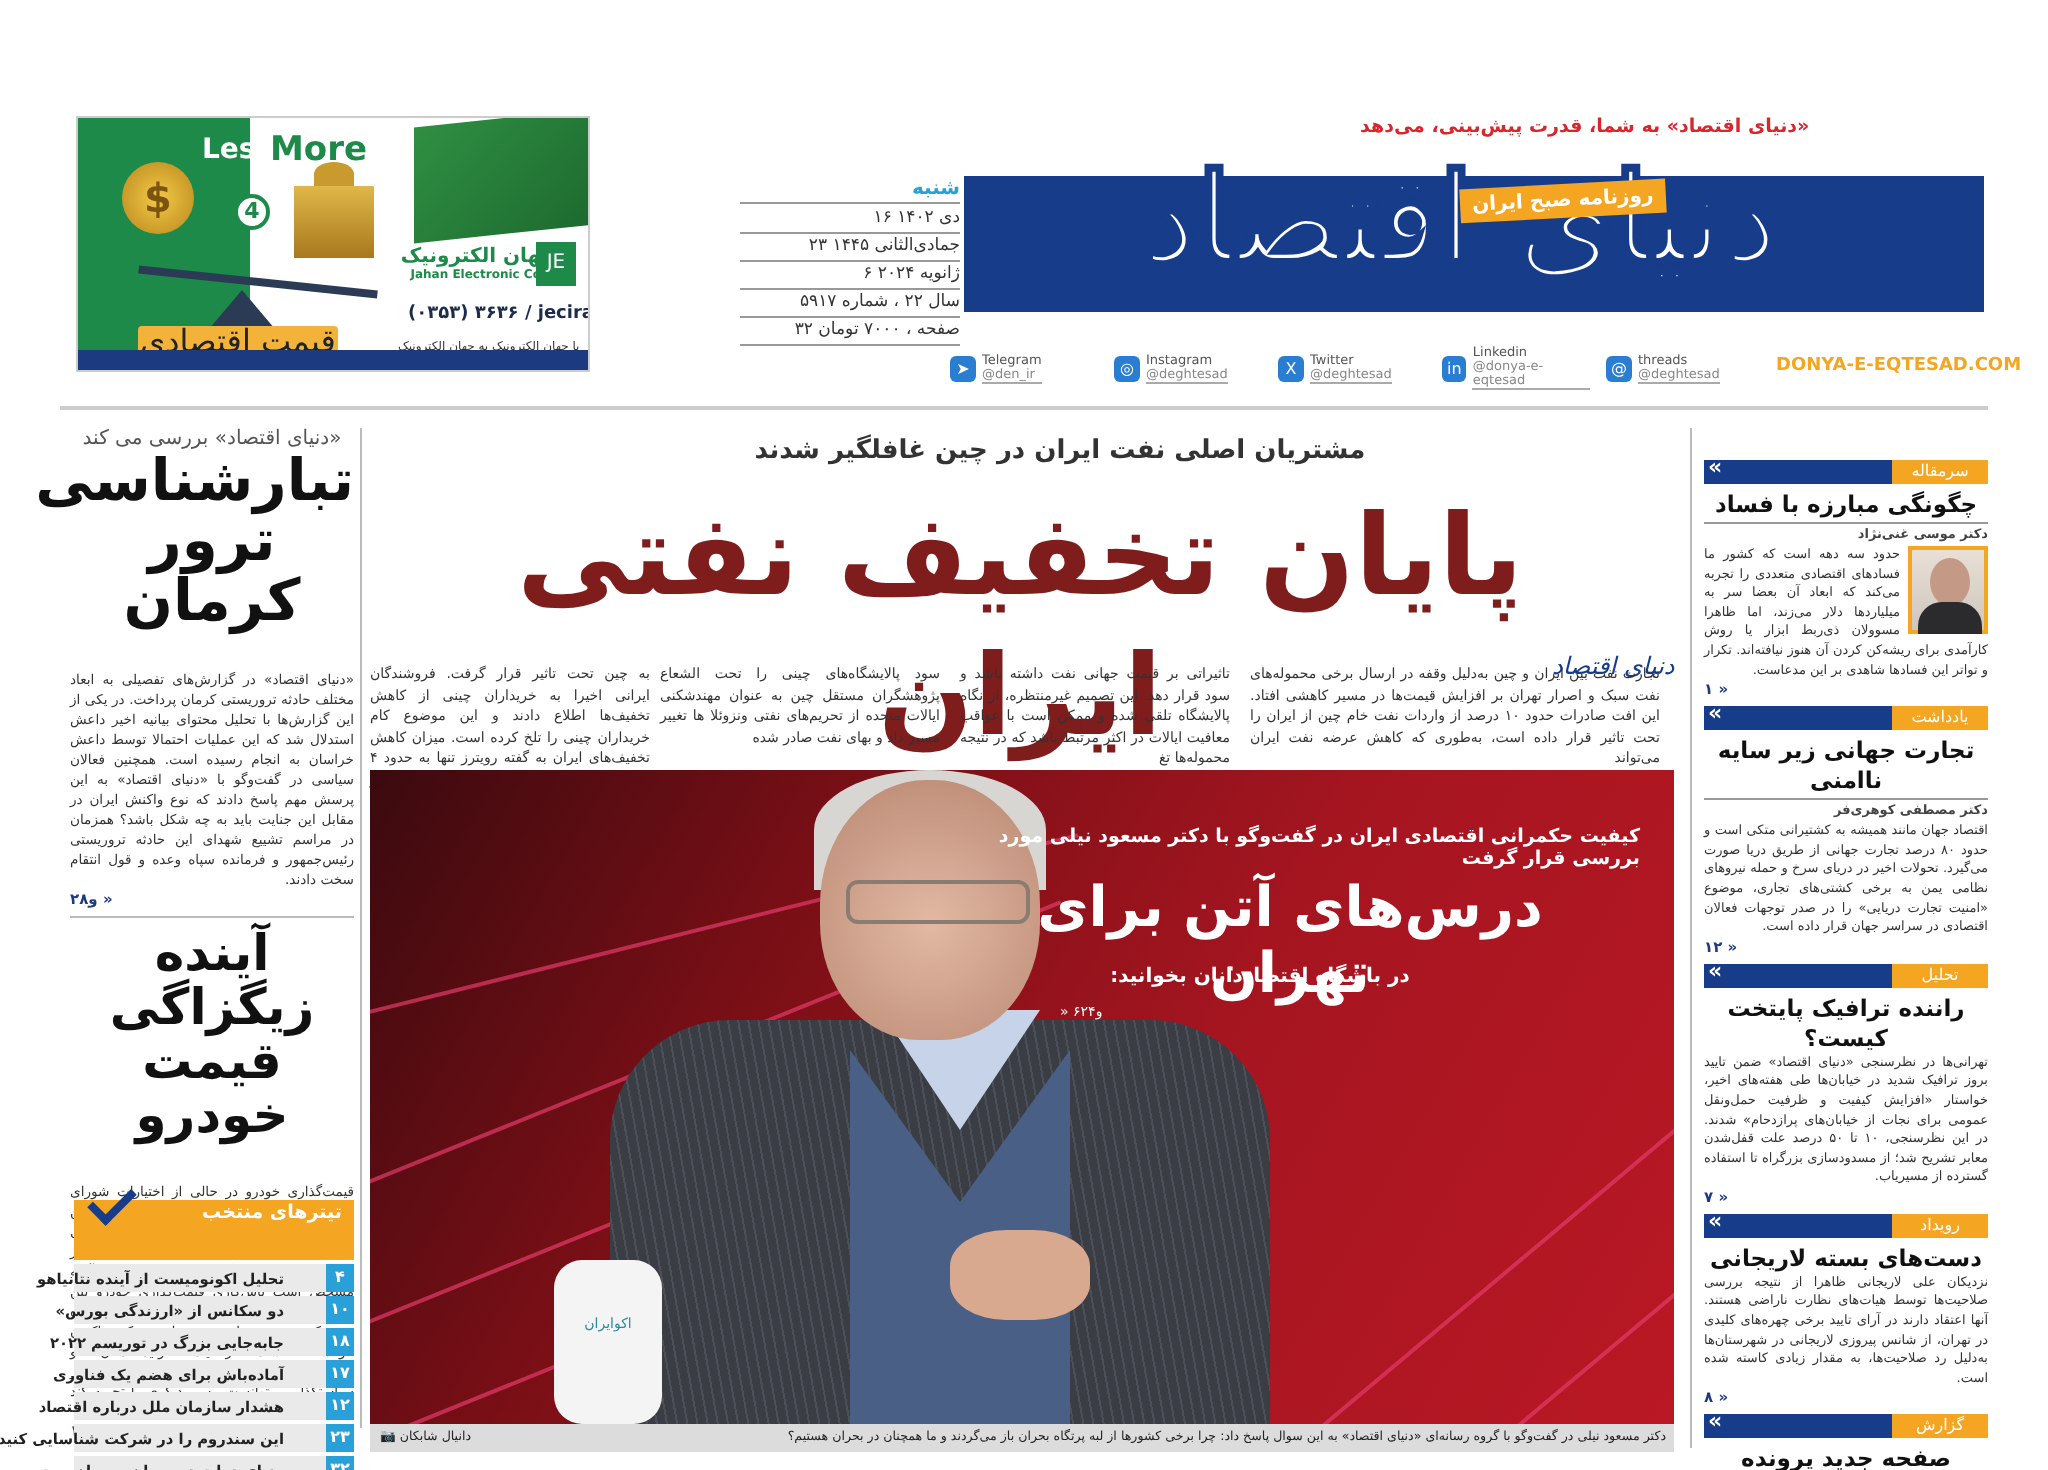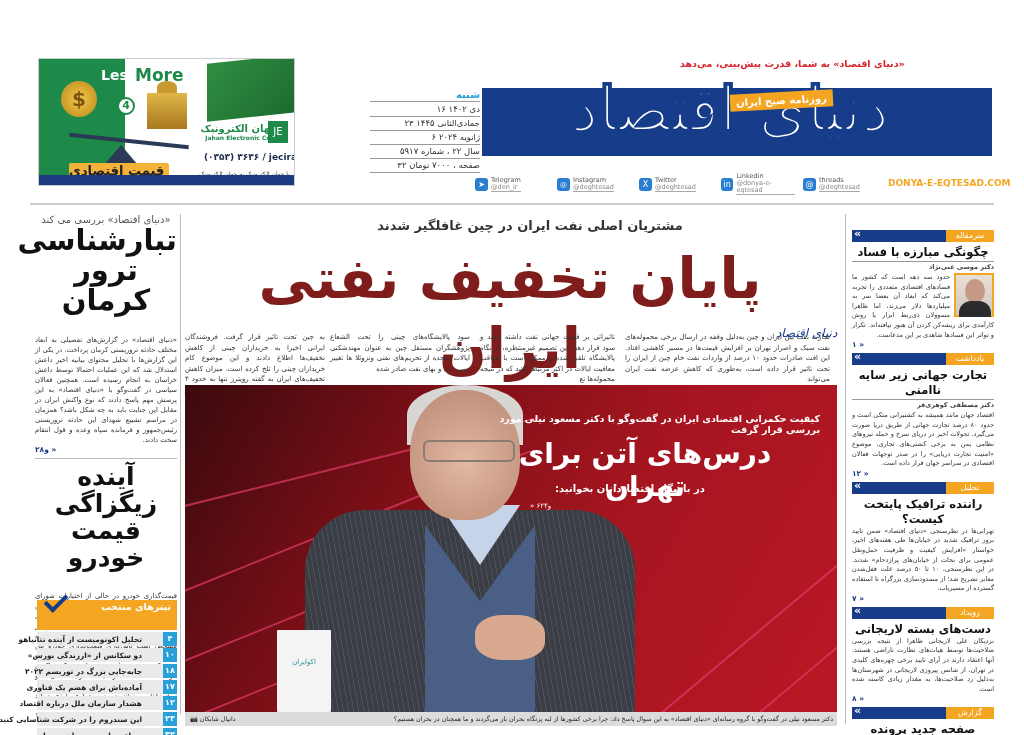--- a/index.html
+++ b/index.html
@@ -8,21 +8,21 @@
 #ad{position:absolute;left:38px;top:58px;width:257px;height:128px;border:1px solid #ccc;overflow:hidden;background:#fff}
 #ad .green{position:absolute;left:0;top:0;width:86px;height:118px;background:#1e8a4a}
 #ad .less{position:absolute;left:62px;top:10px;color:#fff;font-size:14px;font-weight:bold;line-height:13px;width:12px;text-align:center}
 #ad .more{position:absolute;left:96px;top:10px;color:#1e8a4a;font-size:17px;font-weight:bold;line-height:13px;width:12px;text-align:center}
 #ad .four{position:absolute;left:78px;top:38px;width:18px;height:18px;border:2px solid #1e8a4a;border-radius:50%;background:#fff;color:#1e8a4a;font-size:11px;font-weight:bold;text-align:center;line-height:14px}
 #ad .coin{position:absolute;left:22px;top:22px;width:36px;height:36px;border-radius:50%;background:radial-gradient(#f3c948,#b8861b);color:#7a5410;font-weight:bold;text-align:center;line-height:36px;font-size:20px}
 #ad .gift{position:absolute;left:108px;top:34px;width:40px;height:36px;background:linear-gradient(#e0b74a,#a8781e)}
 #ad .gift:before{content:"";position:absolute;left:10px;top:-12px;width:20px;height:12px;background:#c99a2e;border-radius:50% 50% 0 0}
 #ad .beam{position:absolute;left:30px;top:80px;width:120px;height:4px;background:#2b3a55;transform:rotate(6deg)}
 #ad .stand{position:absolute;left:60px;top:86px;width:0;height:0;border-left:22px solid transparent;border-right:22px solid transparent;border-bottom:26px solid #2b3a55}
-#ad .price{position:absolute;left:30px;top:104px;width:100px;height:16px;background:#f3b33a;color:#222;font-size:13px;font-weight:bold;text-align:left;line-height:16px;border-radius:2px}
+#ad .price{position:absolute;left:30px;top:104px;width:100px;height:16px;background:#f3b33a;color:#222;font-size:16px;font-weight:normal;text-align:center;line-height:16px;border-radius:2px}
 #ad .pcb{position:absolute;left:168px;top:0;width:90px;height:58px;background:linear-gradient(135deg,#2f8f42,#1d6a2f);transform:skewY(-6deg)}
 #ad .brand{position:absolute;left:150px;top:64px;width:100px;font-size:10px;font-weight:bold;color:#1e8a4a;text-align:center}
 #ad .brand small{display:block;font-size:6px;color:#1e8a4a}
 #ad .jlogo{position:absolute;right:6px;top:62px;width:20px;height:22px;background:#1e8a4a;color:#fff;font-size:10px;text-align:center;line-height:22px}
 #ad .url{position:absolute;left:165px;top:93px;font-size:9px;font-weight:bold;color:#1c2c4c;white-space:nowrap}
 #ad .tag{position:absolute;left:160px;top:111px;font-size:6px;color:#333;white-space:nowrap}
 #ad .bar{position:absolute;left:0;bottom:0;width:100%;height:10px;background:#1c3a80}
 
 #dateblock{position:absolute;left:370px;top:88px;width:110px;font-size:8.5px;color:#333;text-align:right}
 #dateblock .day{color:#2aa0d8;font-weight:bold;font-size:10px;margin-bottom:1px}
@@ -55,21 +55,21 @@
 #photo{position:absolute;left:185px;top:385px;width:652px;height:327px;background:linear-gradient(120deg,#3a0a0e 0%,#7a0f16 30%,#a51520 60%,#b91824 100%);overflow:hidden}
 #photo .stripe{position:absolute;height:2px;background:#e33a6a;opacity:.7;width:400px}
 #man{position:absolute;left:200px;top:0;width:260px;height:327px}
 #man .head{position:absolute;left:25px;top:5px;width:110px;height:130px;border-radius:48% 48% 45% 45%;background:radial-gradient(circle at 50% 55%,#e2b9a4,#b88670)}
 #man .hair{position:absolute;left:22px;top:0;width:116px;height:60px;border-radius:50% 50% 0 0;background:#d8d6d2}
 #man .glasses{position:absolute;left:38px;top:55px;width:92px;height:22px;border:2px solid #8a7c70;border-radius:6px}
 #man .suit{position:absolute;left:-80px;top:125px;width:330px;height:210px;border-radius:60px 60px 0 0;background:repeating-linear-gradient(80deg,#3a3d44 0 4px,#4b4f57 4px 5px)}
 #man .sweater{position:absolute;left:40px;top:140px;width:110px;height:190px;background:#4a5f86;clip-path:polygon(0 0,50% 40%,100% 0,100% 100%,0 100%)}
 #man .shirt{position:absolute;left:55px;top:120px;width:80px;height:60px;background:#c6d3e8;clip-path:polygon(0 0,100% 0,50% 100%)}
 #man .hand{position:absolute;left:90px;top:230px;width:70px;height:45px;border-radius:40%;background:#d8a88f}
-#mug{position:absolute;left:92px;top:245px;width:54px;height:82px;background:#f4f4f4;border-radius:1px}
+#mug{position:absolute;left:92px;top:245px;width:54px;height:82px;background:#f4f4f4;border-radius:14px}
 #mug span{position:absolute;top:28px;left:0;width:100%;text-align:center;font-size:7px;color:#2a8a9a}
 #feat-kicker{position:absolute;left:305px;top:28px;width:330px;color:#fff;font-size:9.5px;font-weight:bold;text-align:right;direction:rtl}
 #feat-title{position:absolute;left:305px;top:52px;width:310px;color:#fff;font-size:28px;font-weight:bold;text-align:center;direction:rtl}
 #feat-sub1{position:absolute;left:305px;top:98px;width:280px;color:#fff;font-size:10px;font-weight:bold;text-align:center;direction:rtl}
 #feat-sub2{position:absolute;left:305px;top:114px;width:330px;color:#fff;font-size:10px;font-weight:bold;text-align:right;direction:rtl}
 #feat-ref{position:absolute;left:345px;top:117px;color:#fff;font-size:7px}
 #caption{position:absolute;left:185px;top:712px;width:652px;height:14px;background:#dcdcdc;font-size:6.3px;color:#222;direction:rtl;line-height:14px;padding:0 4px;white-space:nowrap;overflow:hidden}
 #credit{position:absolute;left:190px;top:712px;font-size:6.3px;line-height:14px;color:#222}
 
 

